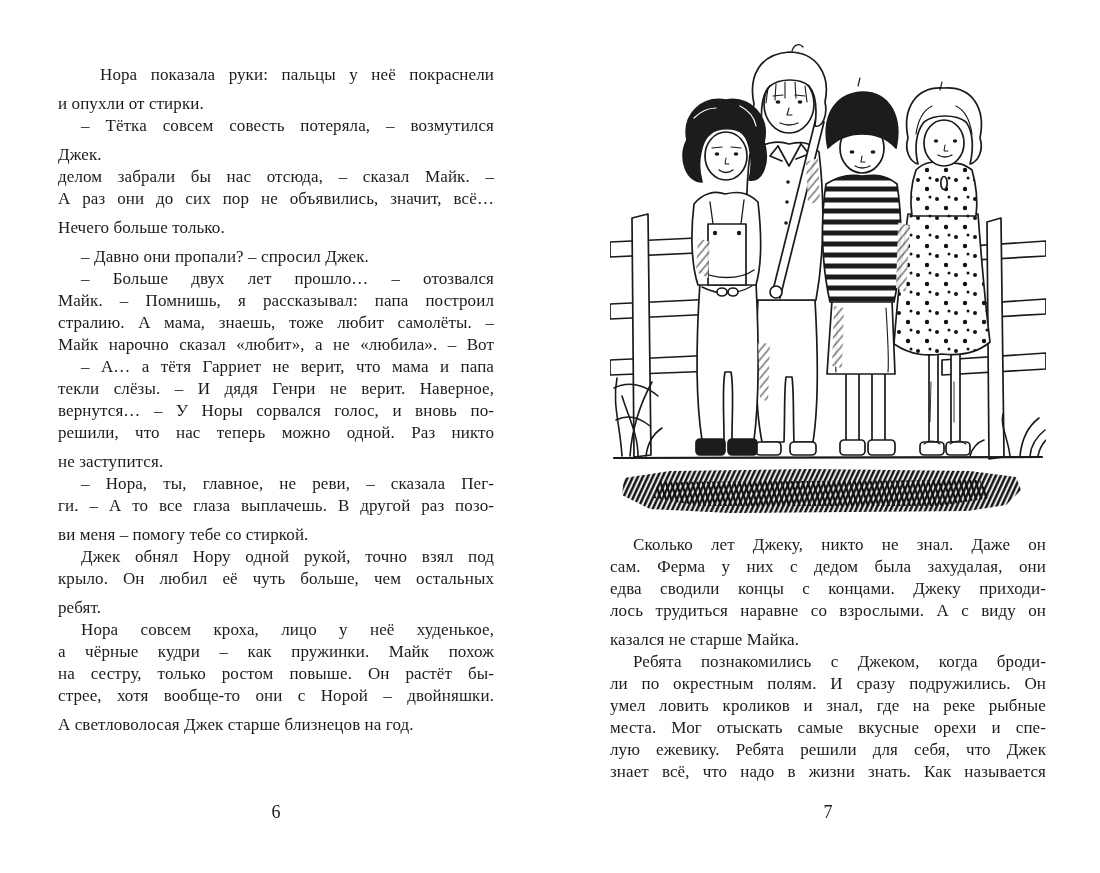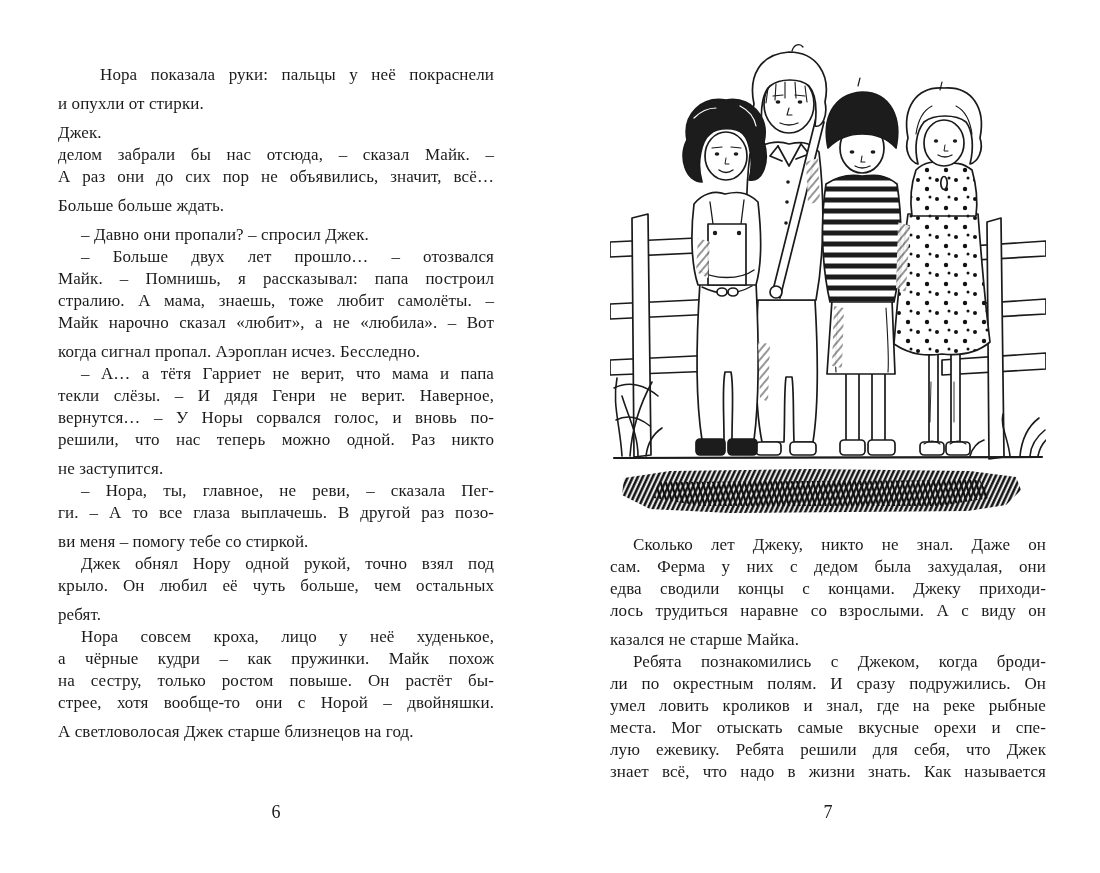--- a/index.html
+++ b/index.html
@@ -53,36 +53,36 @@
 <body>
 
 <div id="spread">
 
   <div id="left-text" class="page-text">
       <div class="para">
         <div class="line first-wide">Нора показала руки: пальцы у неё покраснели</div>
         <div class="line lastline">и опухли от стирки.</div>
       </div>
       <div class="para">
+        <div class="line first">– Тётка совсем совесть потеряла, – возмутился</div>
         <div class="line lastline">Джек.</div>
       </div>
       <div class="para">
         <div class="line">делом забрали бы нас отсюда, – сказал Майк. –</div>
         <div class="line">А раз они до сих пор не объявились, значит, всё…</div>
-        <div class="line lastline">Больше больше ждать.</div>
+        <div class="line lastline">Нечего больше только.</div>
       </div>
       <div class="para">
         <div class="line first lastline">– Давно они пропали? – спросил Джек.</div>
       </div>
       <div class="para">
         <div class="line first">– Больше двух лет прошло… – отозвался</div>
         <div class="line">Майк. – Помнишь, я рассказывал: папа построил</div>
         <div class="line">стралию. А мама, знаешь, тоже любит самолёты. –</div>
         <div class="line">Майк нарочно сказал «любит», а не «любила». – Вот</div>
-        <div class="line lastline">когда сигнал пропал. Аэроплан исчез. Бесследно.</div>
       </div>
       <div class="para">
         <div class="line first">– А… а тётя Гарриет не верит, что мама и папа</div>
         <div class="line">текли слёзы. – И дядя Генри не верит. Наверное,</div>
         <div class="line">вернутся… – У Норы сорвался голос, и вновь по-</div>
         <div class="line">решили, что нас теперь можно одной. Раз никто</div>
         <div class="line lastline">не заступится.</div>
       </div>
       <div class="para">
         <div class="line first">– Нора, ты, главное, не реви, – сказала Пег-</div>

